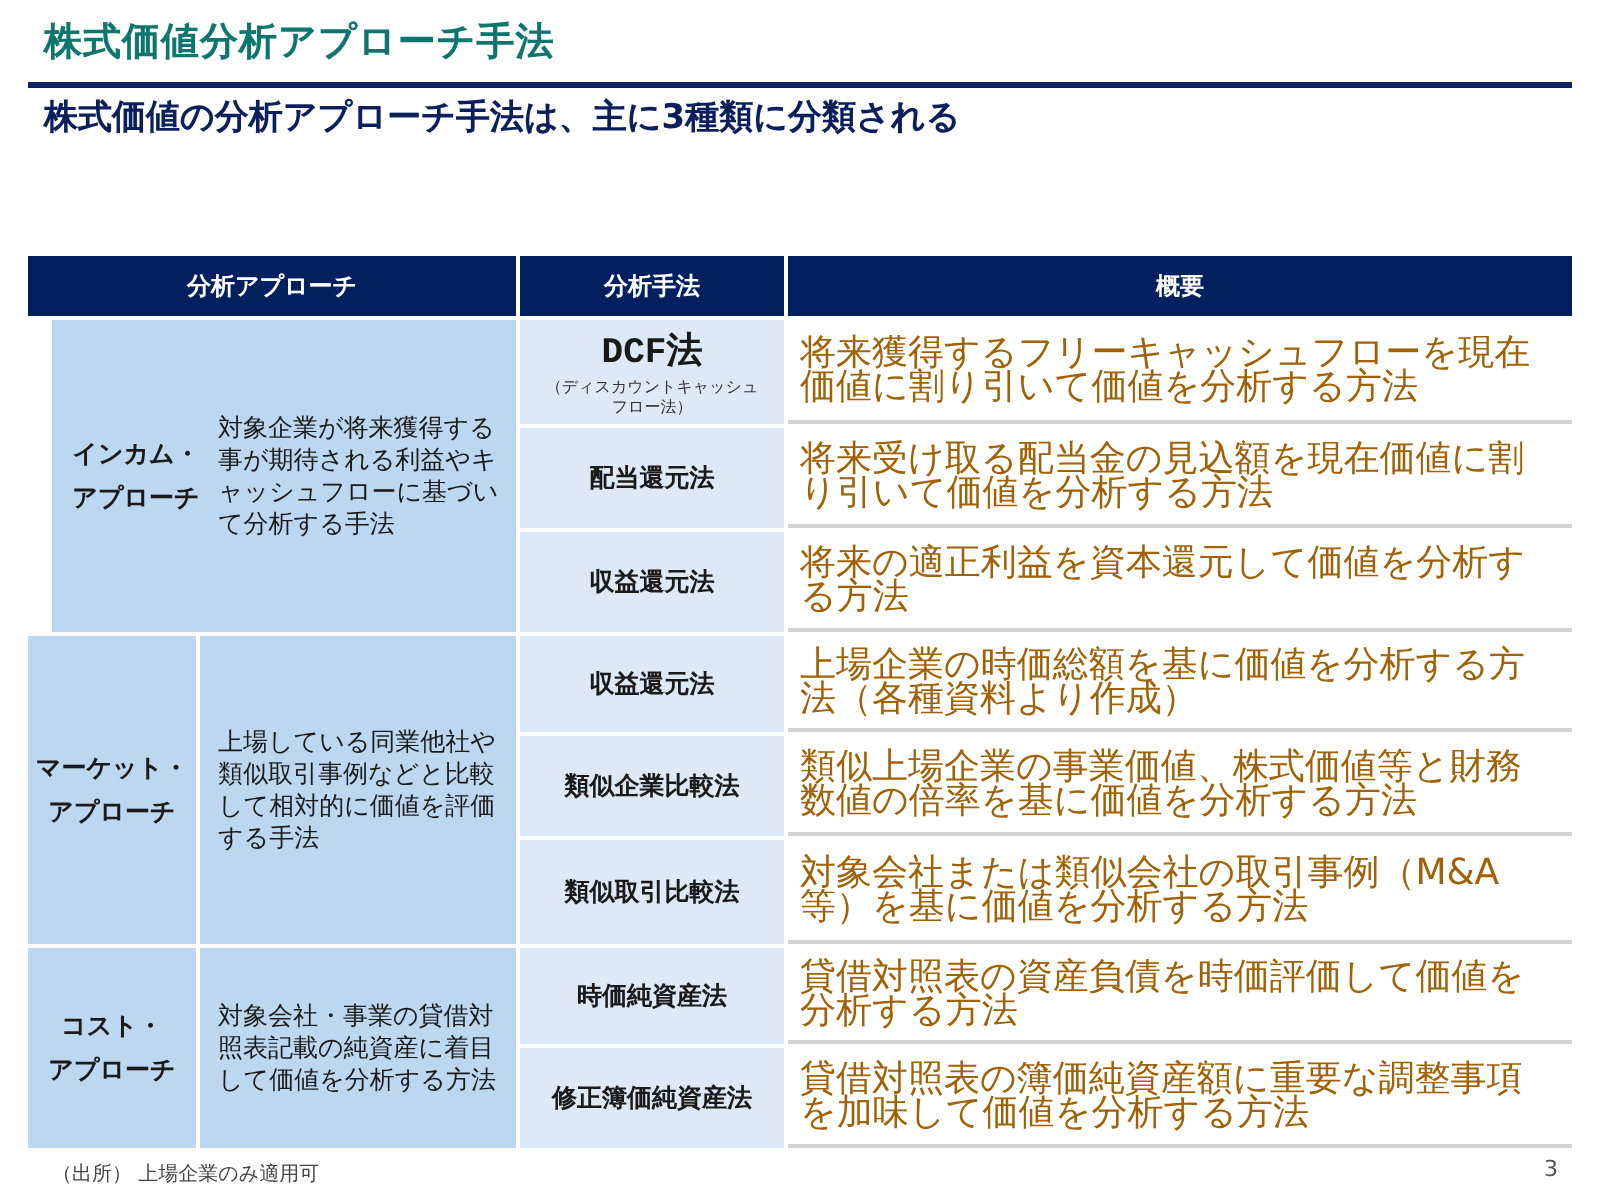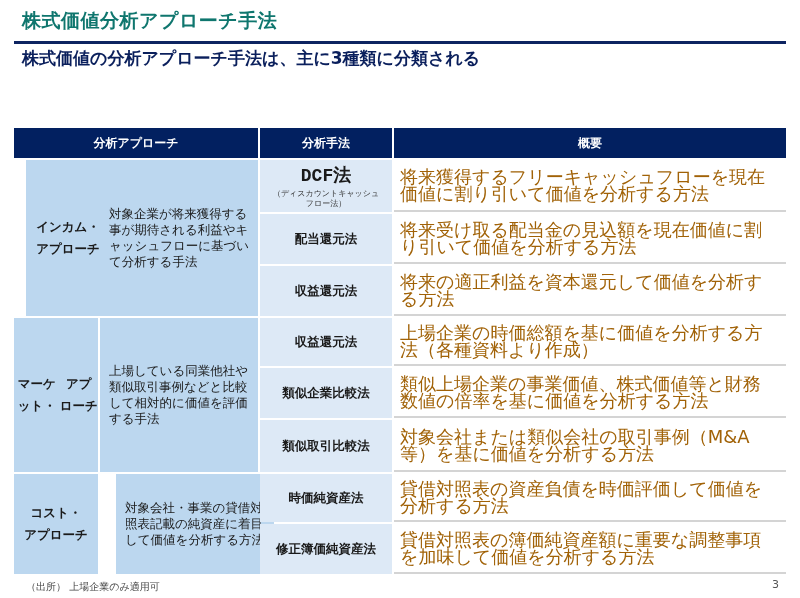--- a/index.html
+++ b/index.html
@@ -60,21 +60,21 @@
   <div class="cell meth" style="left:246px;top:86px;width:132px;height:50px;">
     <span>配当還元法</span>
   </div>
   <div class="cell summ" style="left:380px;top:86px;width:392px;height:50px;">将来受け取る配当金の見込額を現在価値に割り引いて価値を分析する方法</div>
 
   <div class="cell meth" style="left:246px;top:138px;width:132px;height:50px;">
     <span>収益還元法</span>
   </div>
   <div class="cell summ" style="left:380px;top:138px;width:392px;height:50px;">将来の適正利益を資本還元して価値を分析する方法</div>
 
-  <div class="cell appr" style="left:0;top:190px;width:84px;height:154px;flex-direction:row;">
+  <div class="cell appr" style="left:0;top:190px;width:84px;height:154px;flex-direction:column;">
     <span>マーケット・</span>
     <span>アプローチ</span>
   </div>
   <div class="cell adesc" style="left:86px;top:190px;width:158px;height:154px;">上場している同業他社や類似取引事例などと比較して相対的に価値を評価する手法</div>
 
   <div class="cell meth" style="left:246px;top:190px;width:132px;height:48px;">
     <span>収益還元法</span>
   </div>
   <div class="cell summ" style="left:380px;top:190px;width:392px;height:48px;">上場企業の時価総額を基に価値を分析する方法（各種資料より作成）</div>
 
@@ -85,21 +85,21 @@
 
   <div class="cell meth" style="left:246px;top:292px;width:132px;height:52px;">
     <span>類似取引比較法</span>
   </div>
   <div class="cell summ" style="left:380px;top:292px;width:392px;height:52px;">対象会社または類似会社の取引事例（M&amp;A等）を基に価値を分析する方法</div>
 
   <div class="cell appr" style="left:0;top:346px;width:84px;height:100px;flex-direction:column;">
     <span>コスト・</span>
     <span>アプローチ</span>
   </div>
-  <div class="cell adesc" style="left:86px;top:346px;width:158px;height:100px;margin-left:16px;">対象会社・事業の貸借対照表記載の純資産に着目して価値を分析する方法</div>
+  <div class="cell adesc" style="left:86px;top:346px;width:158px;height:100px;">対象会社・事業の貸借対照表記載の純資産に着目して価値を分析する方法</div>
 
   <div class="cell meth" style="left:246px;top:346px;width:132px;height:48px;">
     <span>時価純資産法</span>
   </div>
   <div class="cell summ" style="left:380px;top:346px;width:392px;height:48px;">貸借対照表の資産負債を時価評価して価値を分析する方法</div>
 
   <div class="cell meth" style="left:246px;top:396px;width:132px;height:50px;">
     <span>修正簿価純資産法</span>
   </div>
   <div class="cell summ" style="left:380px;top:396px;width:392px;height:50px;">貸借対照表の簿価純資産額に重要な調整事項を加味して価値を分析する方法</div>

